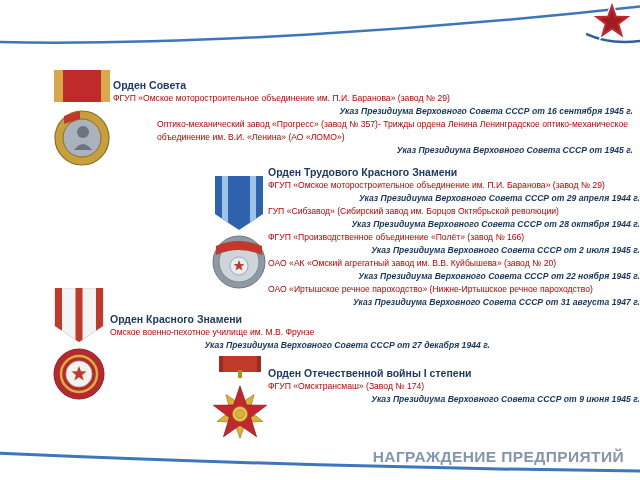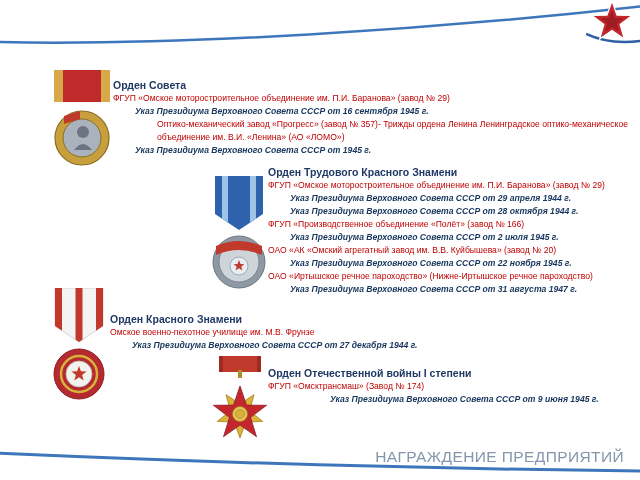--- a/index.html
+++ b/index.html
@@ -14,23 +14,23 @@
   .medal-banner   { left:52px;  top:288px; }
   .medal-patriot  { left:212px; top:356px; }
   .section { position:absolute; }
   .sec1 { left:113px; top:78px;  width:520px; }
   .sec2 { left:268px; top:165px; width:372px; }
   .sec3 { left:110px; top:312px; width:380px; }
   .sec4 { left:268px; top:366px; width:372px; }
   .sec-title { font-weight:bold; color:#1f3864; font-size:10.5px; line-height:14px; }
   .company { color:#c00000; font-weight:normal; font-size:8.6px; line-height:13px; white-space:nowrap; }
   .company.wrap { white-space:normal;margin-left:44px; }
-  .decree { color:#17365d; font-weight:bold; font-style:italic; font-size:8.6px; line-height:13px; padding-left:22px; white-space:nowrap; }
+  .decree { color:#17365d; font-weight:bold; font-style:italic; font-size:8.6px; line-height:13px; padding-left:22px; white-space:nowrap;text-align:right; }
   .decree.far { padding-left:62px; }
-  .footer-title { position:absolute; right:16px; bottom:14px; color:#8496ab; font-weight:normal; font-size:15.5px; letter-spacing:0.4px;margin-top:7px; }
+  .footer-title { position:absolute; right:16px; bottom:14px; color:#8496ab; font-weight:bold; font-size:15.5px; letter-spacing:0.4px;margin-top:7px; }
 </style>
 </head>
 <body>
 
 <div class="slide">
 
   <svg class="overlay" viewBox="0 0 640 480">
     <path d="M -5 42 C 180 46 430 30 645 6" fill="none" stroke="#3e76bc" stroke-width="2.5"></path>
     <path d="M -5 453 C 220 463 440 469 645 471" fill="none" stroke="#3e76bc" stroke-width="3"></path>
   </svg>
@@ -103,20 +103,21 @@
     <div class="company">ФГУП «Омское моторостроительное объединение им. П.И. Баранова» (завод № 29)</div>
     <div class="decree">Указ Президиума Верховного Совета СССР от 16 сентября 1945 г.</div>
     <div class="company wrap">Оптико-механический завод «Прогресс»  (завод № 357)-  Трижды ордена Ленина Ленинградское оптико-механическое объединение им. В.И. «Ленина» (АО «ЛОМО»)</div>
     <div class="decree">Указ Президиума Верховного Совета СССР от 1945 г.</div>
   </div>
 
   <div class="section sec2">
     <div class="sec-title">Орден Трудового Красного Знамени</div>
     <div class="company">ФГУП «Омское моторостроительное объединение им. П.И. Баранова» (завод № 29)</div>
     <div class="decree">Указ Президиума Верховного Совета СССР от 29 апреля 1944 г.</div>
+    <div class="company">ГУП «Сибзавод» (Сибирский завод им. Борцов Октябрьской революции)</div>
     <div class="decree">Указ Президиума Верховного Совета СССР от 28 октября 1944 г.</div>
     <div class="company">ФГУП «Производственное объединение «Полёт» (завод № 166)</div>
     <div class="decree">Указ Президиума Верховного Совета СССР от 2 июля 1945 г.</div>
     <div class="company">ОАО «АК «Омский агрегатный завод им. В.В. Куйбышева» (завод № 20)</div>
     <div class="decree">Указ Президиума Верховного Совета СССР от 22 ноября 1945 г.</div>
     <div class="company">ОАО «Иртышское речное пароходство» (Нижне-Иртышское речное пароходство)</div>
     <div class="decree">Указ Президиума Верховного Совета СССР от 31 августа 1947 г.</div>
   </div>
 
   <div class="section sec3">

